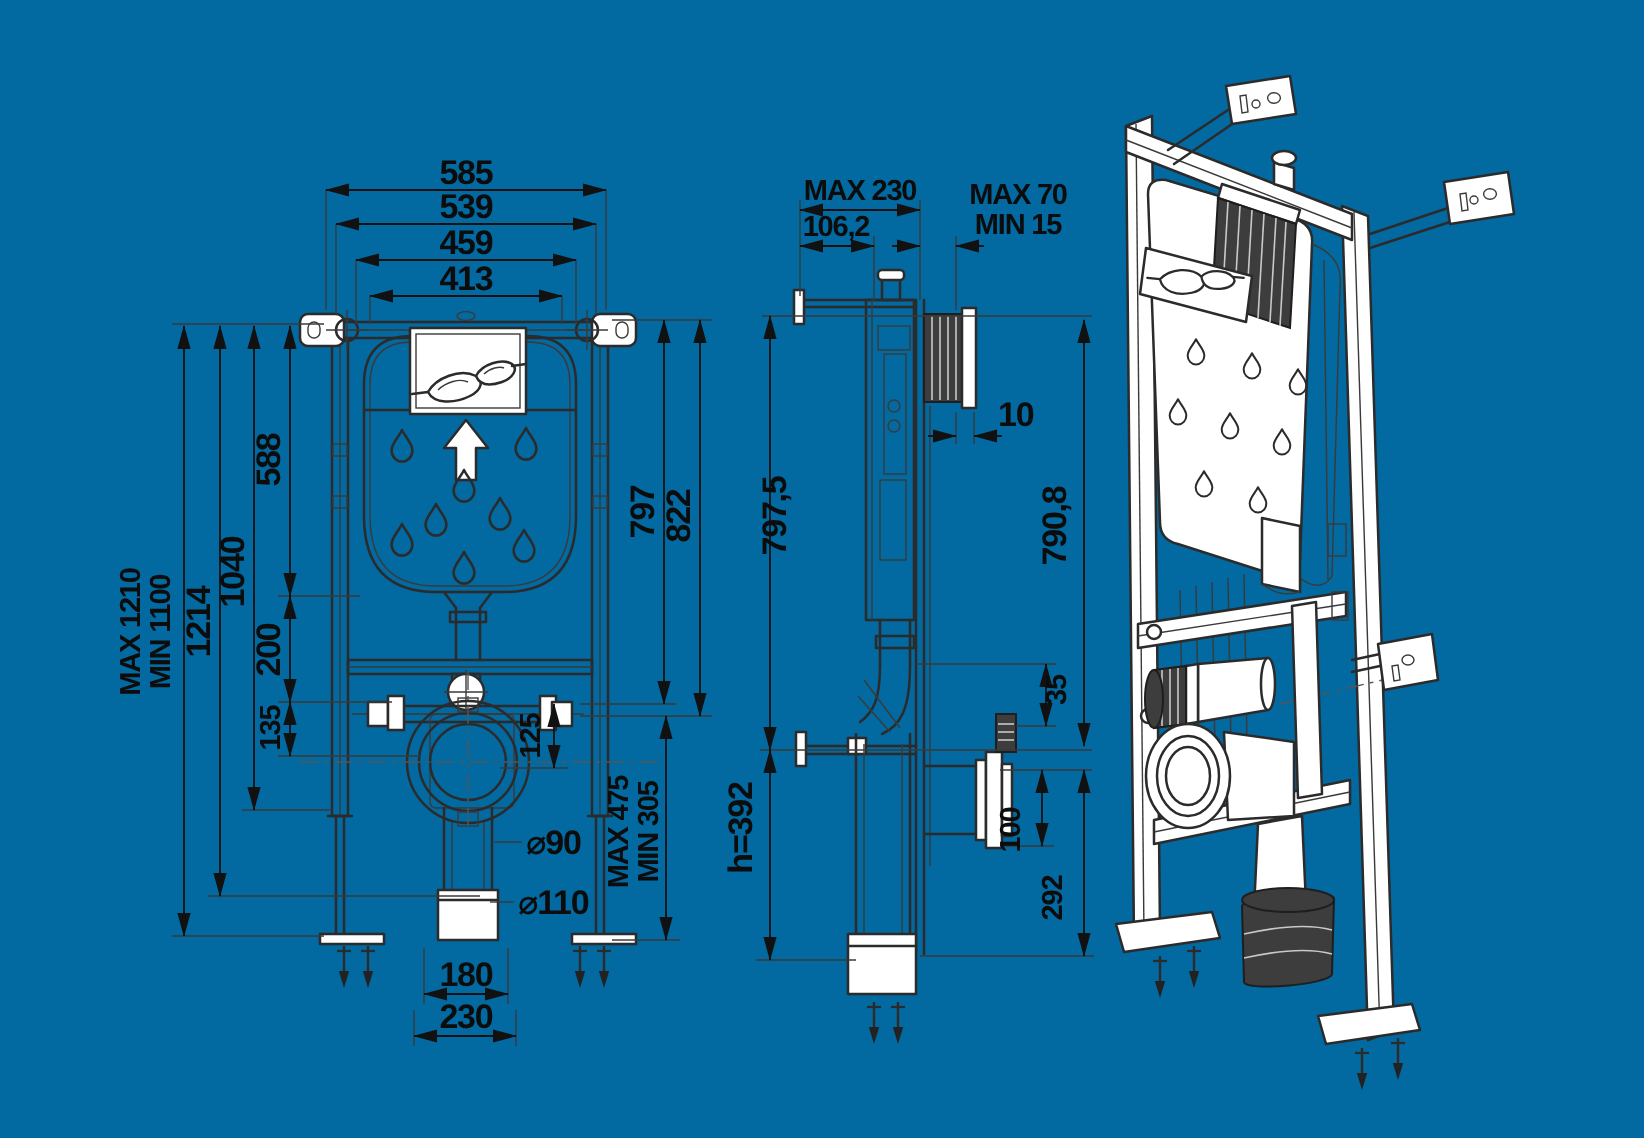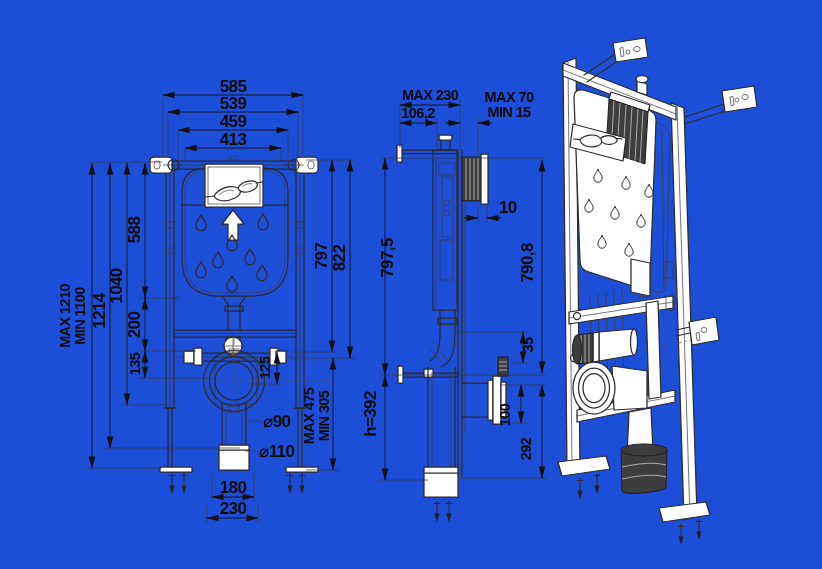--- a/index.html
+++ b/index.html
@@ -1,16 +1,16 @@
 <!DOCTYPE html>
 <html><head>
 <meta charset="utf-8">
 <style>
   html,body{margin:0;padding:0;background:#ffffff;}
-  .stage{position:relative;width:822px;height:569px;background:#1d4ed8;overflow:hidden;
+  .stage{position:relative;width:822px;height:569px;background:#0369a1;overflow:hidden;
          font-family:"Liberation Sans","DejaVu Sans",sans-serif;}
   svg text{font-family:"Liberation Sans","DejaVu Sans",sans-serif;font-weight:bold;fill:#0c0c0c;letter-spacing:-0.6px;}
   .dimL{font-size:17px;}
   .dimM{font-size:14.5px;}
   .s{fill:none;stroke:#2b2b2b;stroke-width:1.25;stroke-linecap:round;stroke-linejoin:round;}
   .t{fill:none;stroke:#3a3a3a;stroke-width:0.7;stroke-linecap:butt;}
   .d{fill:none;stroke:#111;stroke-width:0.9;stroke-linecap:butt;}
   .f{fill:#ffffff;stroke:#2b2b2b;stroke-width:1.25;stroke-linejoin:round;}
   .dk{fill:#3d3d3d;stroke:#1e1e1e;stroke-width:1;}
   .hl{stroke:#c9c9c9;stroke-width:0.8;fill:none;}

